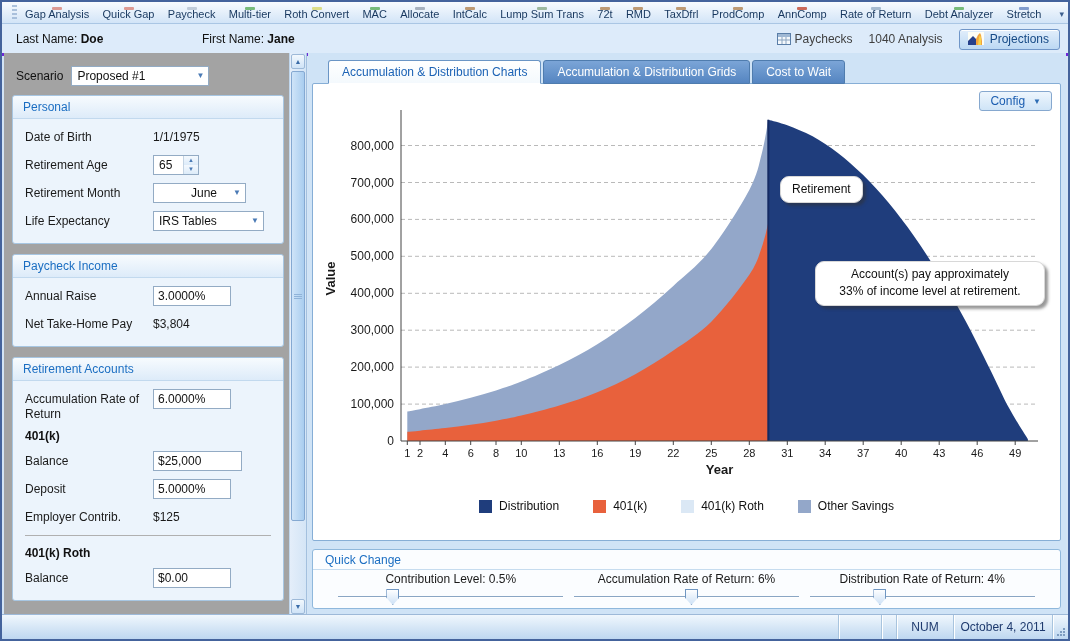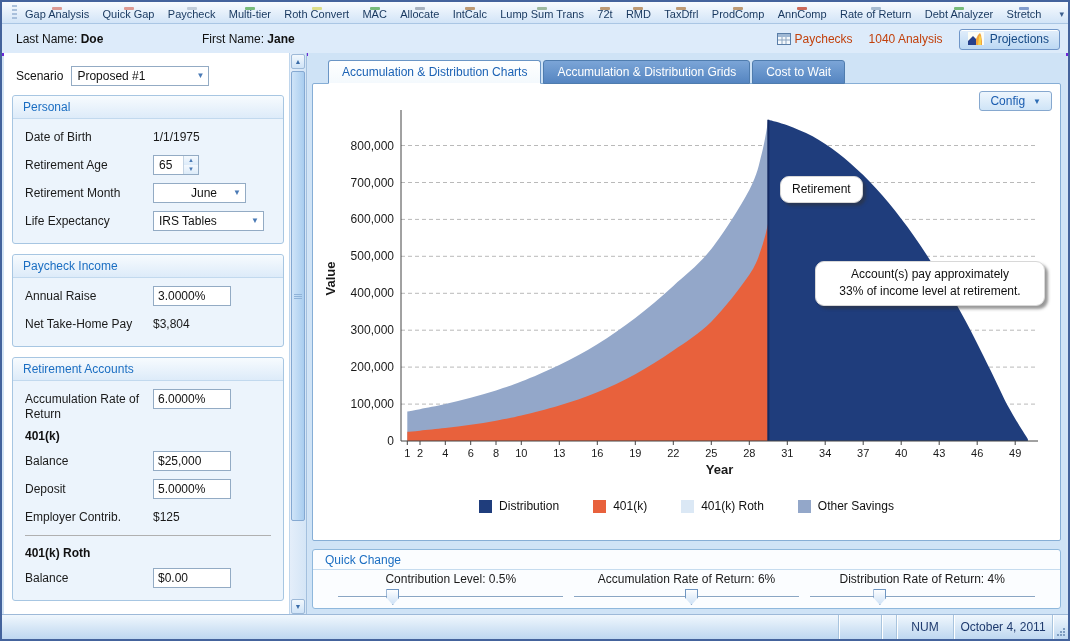--- a/index.html
+++ b/index.html
@@ -11,25 +11,25 @@
   .tb-items{display:flex;flex:1;justify-content:space-between;align-items:flex-end;padding-right:14px;}
   .tb-item{position:relative;font-size:11px;color:#17375e;padding:0 2px 3px 2px;cursor:default;white-space:nowrap;}
   .tb-item .speck{position:absolute;top:-1px;left:50%;margin-left:-5px;width:10px;height:3px;border-radius:1px;opacity:.85;}
   .tb-overflow{font-size:9px;color:#3c5f8e;padding:0 4px 4px 2px;}
 
   
   .clientbar{position:absolute;left:0;top:22px;right:0;height:29px;background:#ddebfa;border-bottom:3px solid #6d28d9;font-size:12px;color:#111;}
   .cb-label{position:absolute;top:8px;}
   .cb-name{font-weight:bold;}
   .cb-right{position:absolute;right:8px;top:3px;display:flex;align-items:center;gap:16px;height:24px;}
-  .cb-link{display:flex;align-items:center;gap:4px;color:#c2410c;font-size:12px;cursor:default;}
+  .cb-link{display:flex;align-items:center;gap:4px;color:#404040;font-size:12px;cursor:default;}
   .btn-projections{display:flex;align-items:center;gap:6px;padding:2px 10px 3px 8px;font-size:12px;color:#164a86;background:linear-gradient(#e2eefb,#bcd8f3);border:1px solid #7096c8;border-radius:3px;box-shadow:inset 0 1px 0 #fff;}
 
   
-  .sidebar{position:absolute;left:2px;top:51px;width:303px;bottom:24px;background:#ffffff;border-right:1px solid #a3c0de;box-sizing:border-box;overflow:hidden;}
+  .sidebar{position:absolute;left:2px;top:51px;width:303px;bottom:24px;background:#a3a3a3;border-right:1px solid #a3c0de;box-sizing:border-box;overflow:hidden;}
   .scenario-row{position:absolute;left:12px;top:13px;display:flex;align-items:center;gap:8px;font-size:12px;color:#111;}
   .sb-groups{position:absolute;left:8px;top:42px;width:272px;}
   .groupbox{border:1px solid #a7c6e2;border-radius:3px;margin-bottom:10px;background:#ecf4fc;}
   .gb-header{padding:4px 10px;font-size:12px;color:#1b6ec2;background:linear-gradient(#f7fbfe,#ddebf9);border-bottom:1px solid #c2d9ee;border-radius:3px 3px 0 0;}
   .gb-body{padding:8px 10px 4px 12px;}
   .sb-row{display:flex;align-items:flex-start;margin-bottom:7px;min-height:21px;}
   .sb-label{width:118px;font-size:12px;color:#1a1a1a;padding-top:3px;line-height:1.25;flex:none;}
   .sb-value{font-size:12px;color:#1a1a1a;padding-top:3px;}
   .sb-ctl{margin-left:10px;}
   .sb-input{box-sizing:border-box;height:20px;border:1px solid #93abc4;font-size:12px;padding:1px 4px;font-family:inherit;color:#111;background:#fff;}
@@ -198,21 +198,21 @@
         <div class="groupbox">
           <div class="gb-header">Retirement Accounts</div>
           <div class="gb-body">
             <div class="sb-row">
               <div class="sb-label">Accumulation Rate of Return</div>
               <input class="sb-input sb-ctl" value="6.0000%" style="width: 78px;">
             </div>
             <div class="sb-heading">401(k)</div>
             <div class="sb-row">
               <div class="sb-label">Balance</div>
-              <input class="sb-input sb-ctl" value="$25,000" style="width: 78px;">
+              <input class="sb-input sb-ctl" value="$25,000" style="width: 89px;">
             </div>
             <div class="sb-row">
               <div class="sb-label">Deposit</div>
               <input class="sb-input sb-ctl" value="5.0000%" style="width: 78px;">
             </div>
             <div class="sb-row">
               <div class="sb-label">Employer Contrib.</div>
               <div class="sb-value sb-ctl">$125</div>
             </div>
             <div class="sb-divider"></div>

